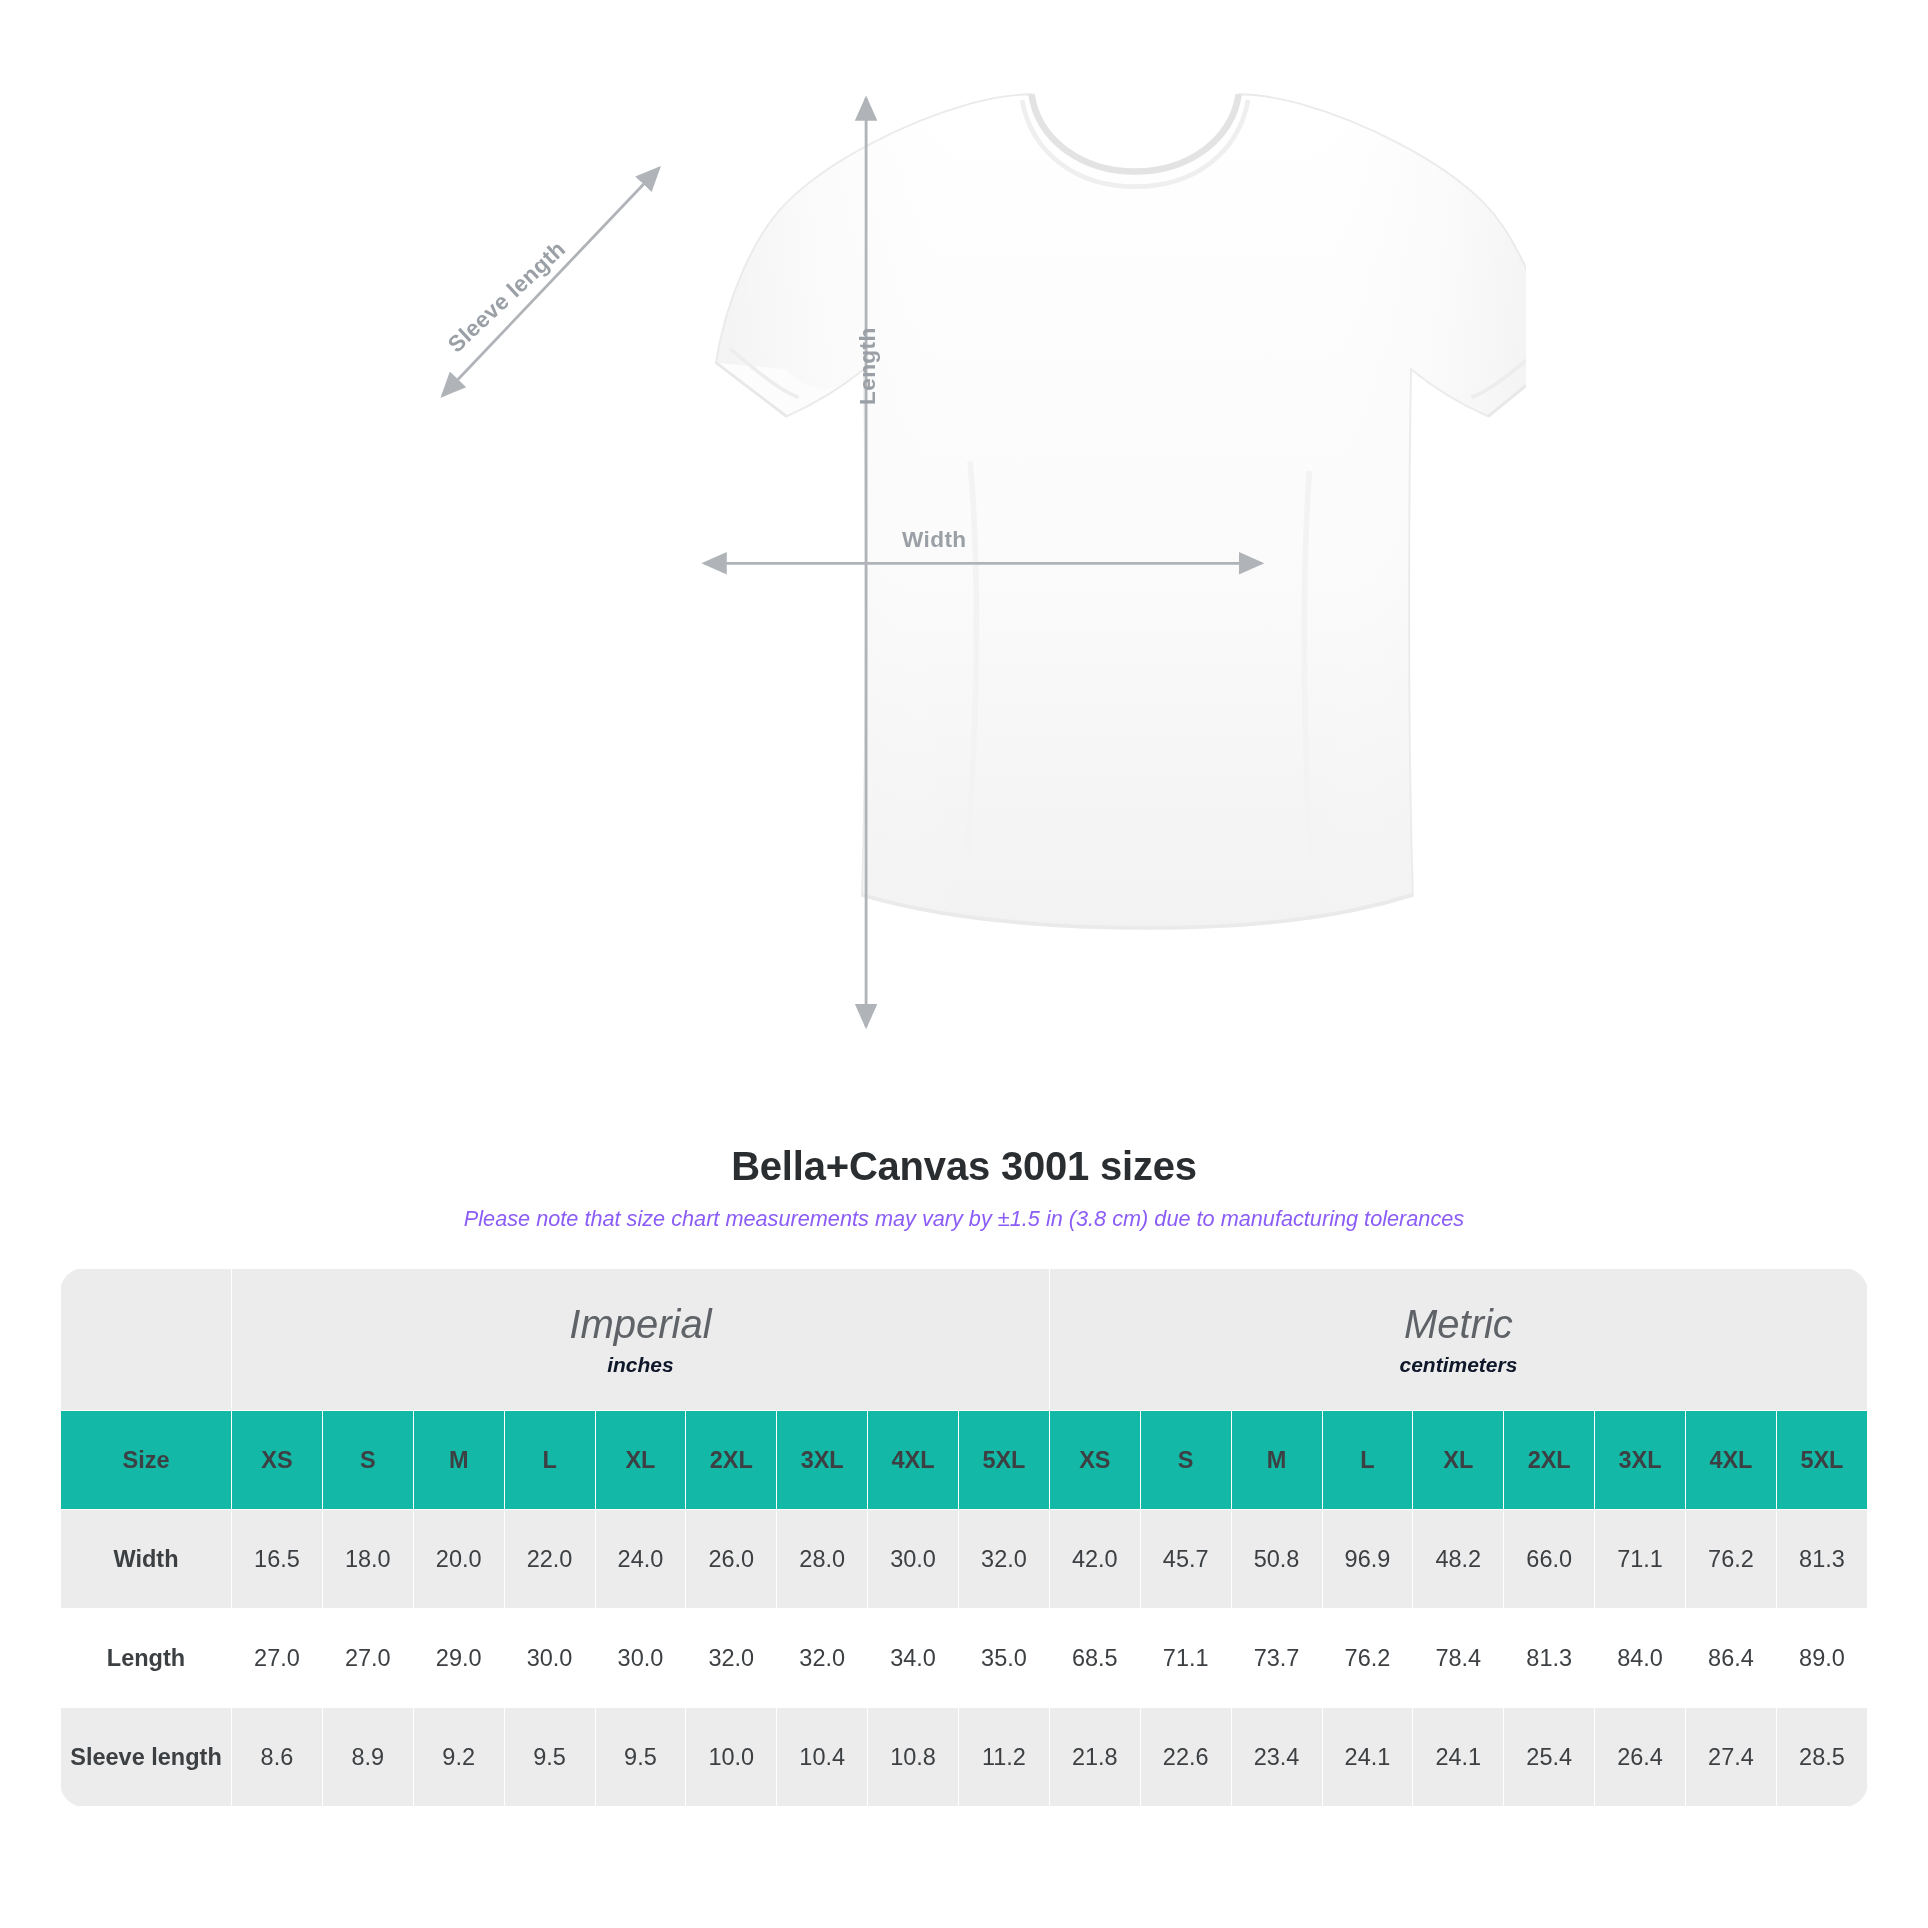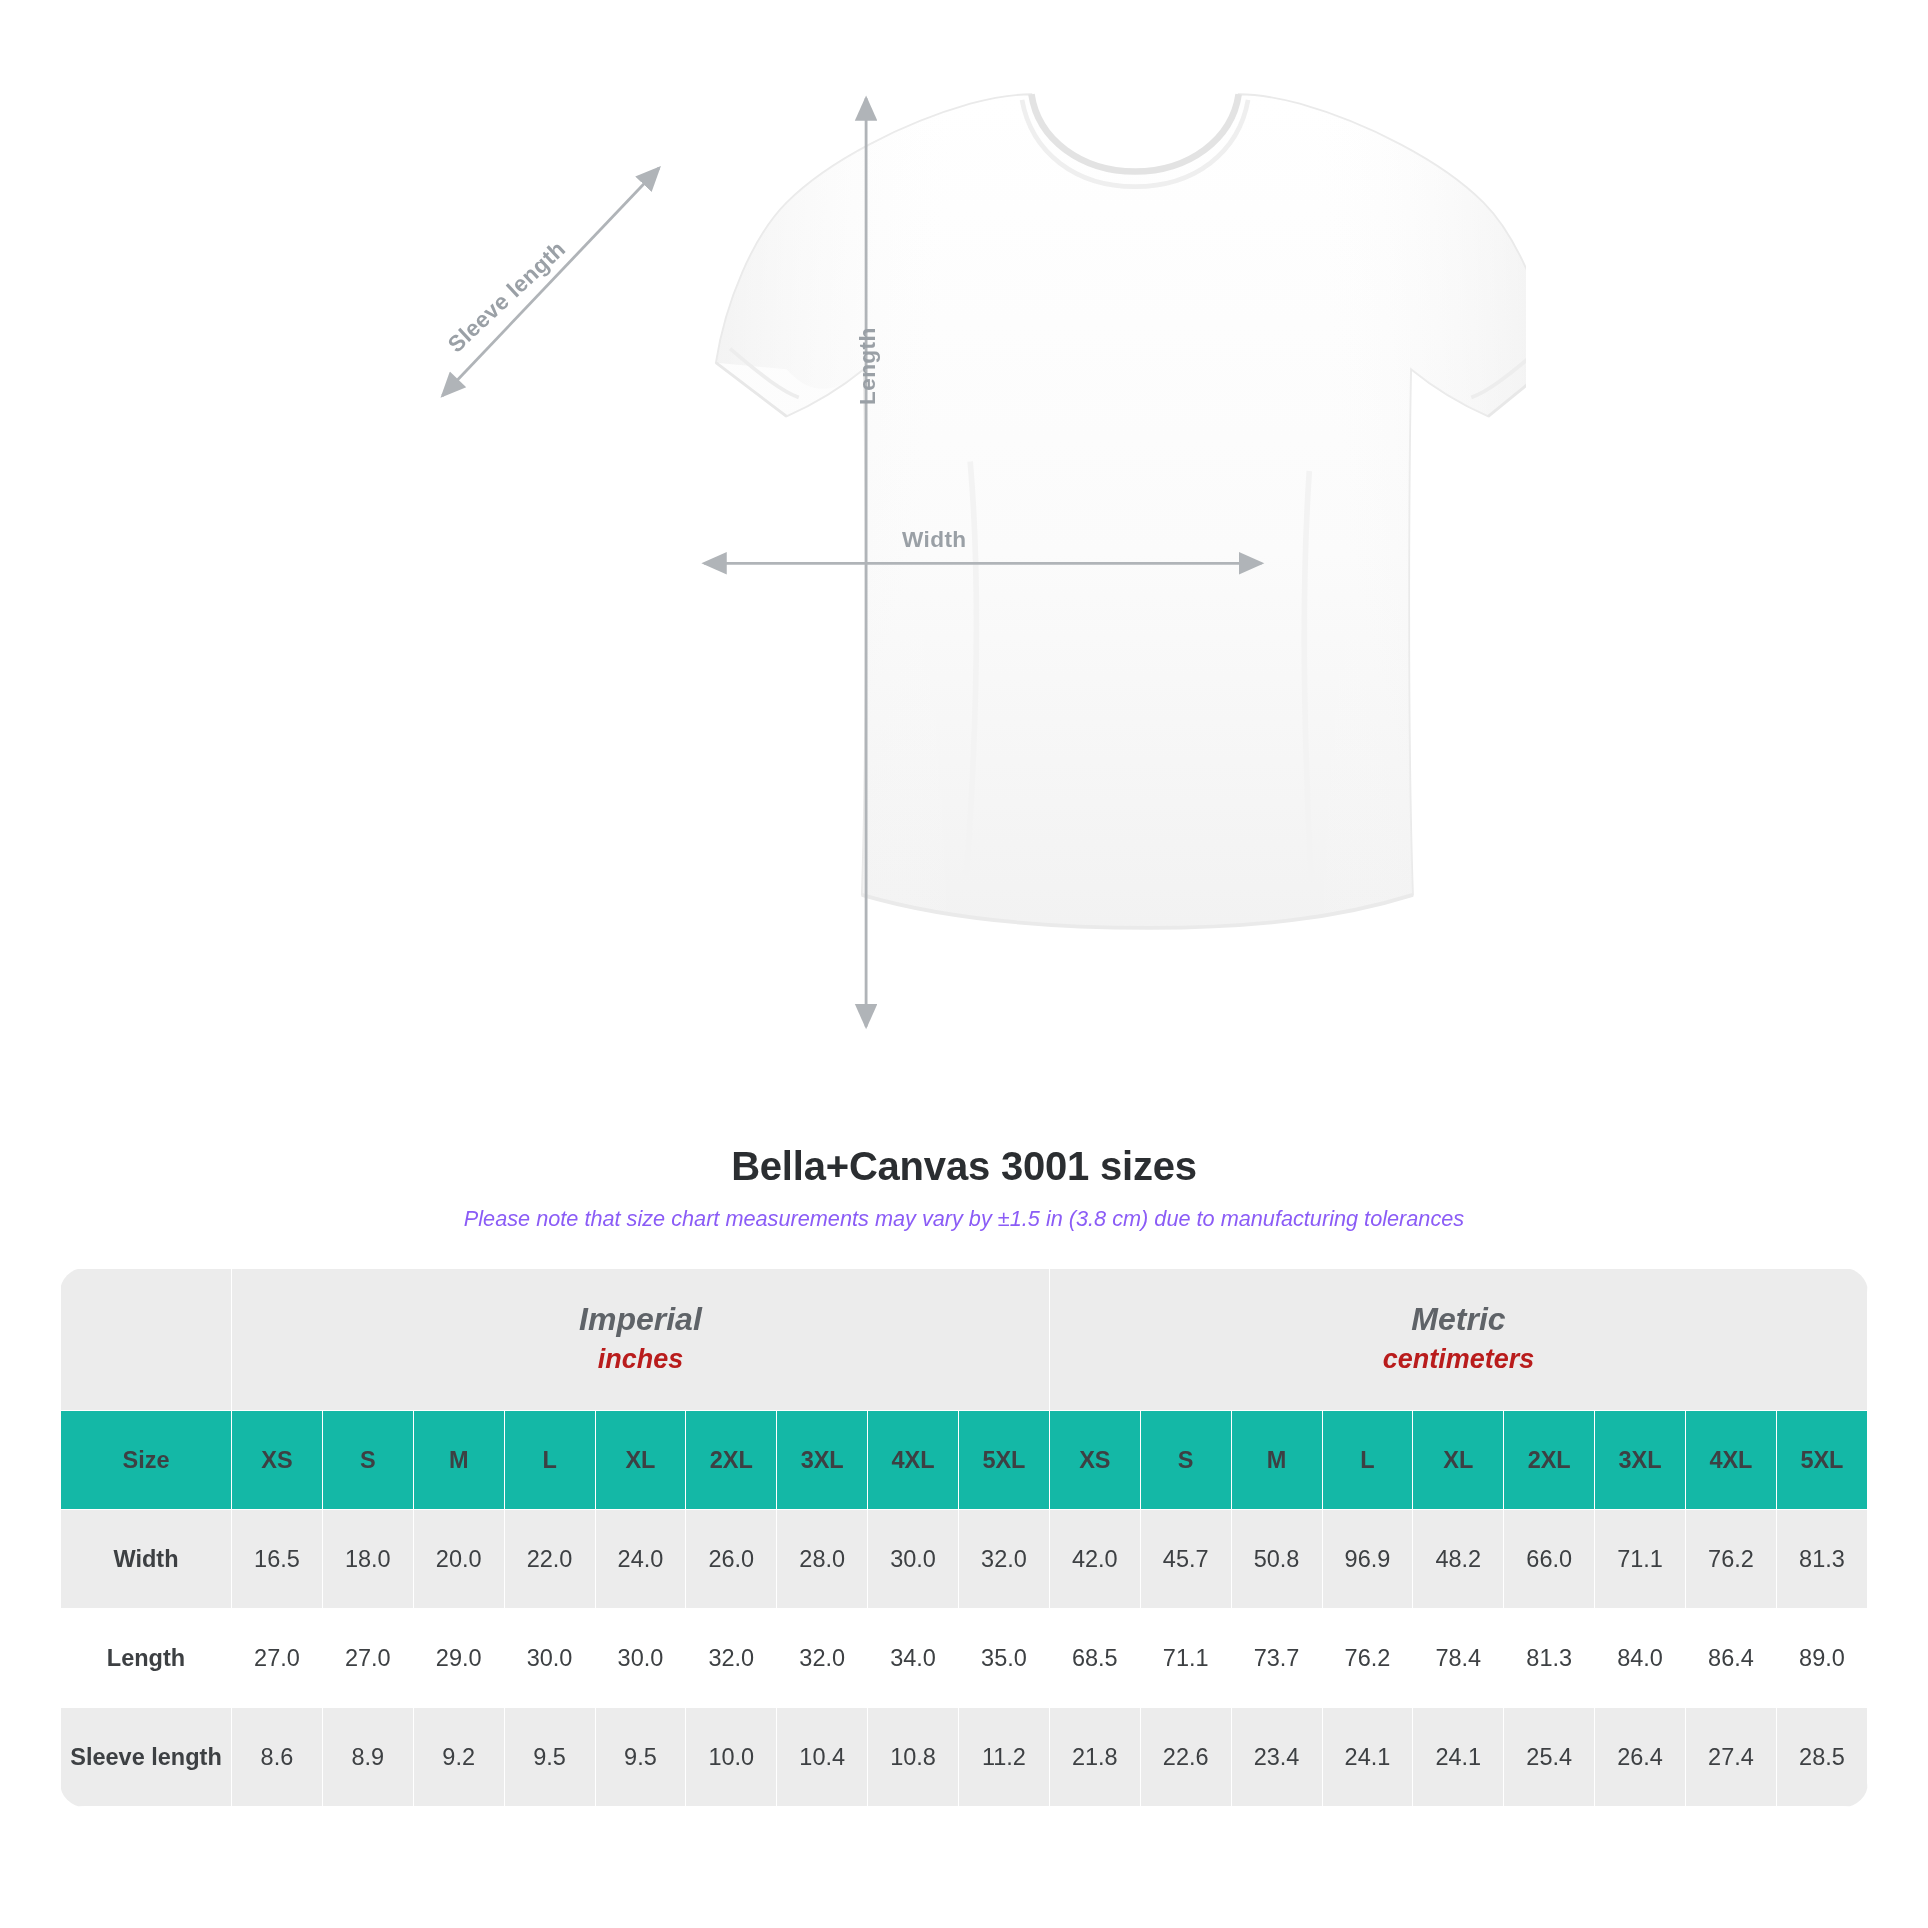--- a/index.html
+++ b/index.html
@@ -100,30 +100,30 @@
     color: #3d4043;
     padding: 0;
   }
   .unit-row th {
     background: #ececec;
     height: 141px;
     vertical-align: middle;
   }
   .unit-row .corner { background: #ececec; }
   .unit-name {
-    font-size: 32px;
-    font-weight: bold;
+    font-size: 40px;
+    font-weight: normal;
     font-style: italic;
     color: #5f6368;
     line-height: 1.25;
   }
   .unit-sub {
-    font-size: 27px;
+    font-size: 21px;
     font-style: italic;
-    color: #b91c1c;
+    color: #0f172a;
     line-height: 1.5;
   }
   .head-row th {
     background: #14b8a6;
     height: 98px;
     font-weight: bold;
     color: #3d4043;
     font-size: 24.5px;
   }
   .head-row th.rowlabel { color: #3d4043; }

